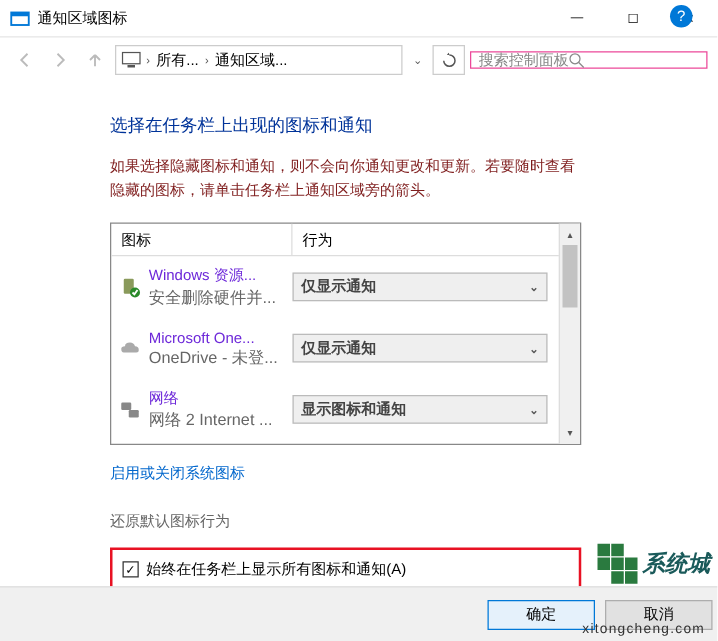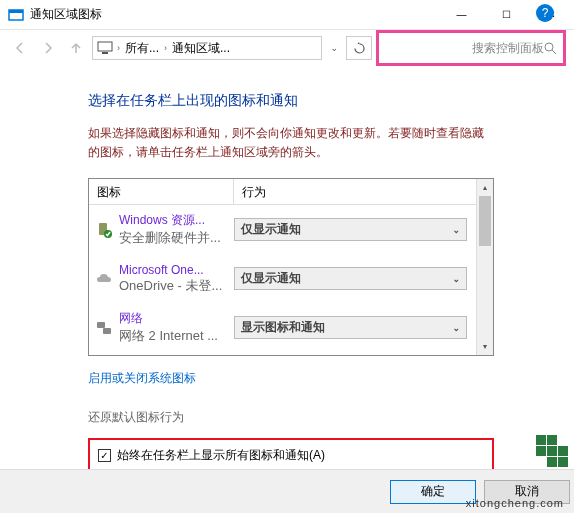--- a/index.html
+++ b/index.html
@@ -11,23 +11,23 @@
 .win-btns { display: flex; height: 100%; }
 .win-btn { width: 45px; height: 100%; display: flex; align-items: center; justify-content: center; font-size: 10px; color: #000; }
 
 .navbar { height: 36px; display: flex; align-items: center; padding: 0 8px; gap: 4px; }
 .nav-arrow { width: 24px; height: 24px; display: flex; align-items: center; justify-content: center; color: #999; border-radius: 2px; }
 .breadcrumb { flex: 1; height: 24px; border: 1px solid #ccc; display: flex; align-items: center; font-size: 12px; padding: 0 2px; gap: 2px; }
 .bc-icon { width: 16px; height: 14px; margin: 0 2px; }
 .bc-sep { color: #555; font-size: 9px; }
 .bc-item { color: #000; padding: 0 3px; }
 .refresh { width: 26px; height: 24px; border: 1px solid #ccc; display: flex; align-items: center; justify-content: center; }
-.searchbox { width: 190px; height: 36px; border: 3px solid #ec4899; display: flex; align-items: center; padding: 0 6px; font-size: 12px; color: #888; justify-content: flex-end; }
-
-.content { padding: 10px 80px 0 88px; position: relative; }
+.searchbox { width: 190px; height: 14px; border: 1px solid #ec4899; display: flex; align-items: center; padding: 0 6px; font-size: 12px; color: #888; justify-content: flex-start; }
+
+.content { padding: 10px 109px 0 88px; position: relative; }
 .help-icon { position: absolute; right: 20px; top: 4px; width: 18px; height: 18px; border-radius: 50%; background: #0078d7; color: #fff; font-size: 12px; display: flex; align-items: center; justify-content: center; }
 
 .heading { color: #003399; font-size: 14px; margin: 16px 0 14px 0; }
 .desc { font-size: 12px; color: #7f1d1d; line-height: 1.6; margin-bottom: 16px; }
 
 .listbox { border: 1px solid #888; height: 178px; position: relative; }
 .list-header { display: flex; height: 26px; border-bottom: 1px solid #ddd; }
 .list-header > div { border-right: 1px solid #ddd; font-size: 12px; padding: 5px 8px; }
 .col-icon { width: 145px; }
 .col-action { flex: 1; }
@@ -207,19 +207,20 @@
     <div></div>
       <div></div>
       <div style="opacity:0"></div>
     <div></div>
       <div></div>
       <div></div>
     <div style="opacity:0"></div>
       <div></div>
       <div></div>
   </div>
+  <span class="wm-text">系统城</span>
 </div>
 
 <div class="footer">
   <div class="btn">确定</div>
   <div class="btn secondary">取消</div>
 </div>
 <div class="wm-url">xitongcheng.com</div>
 
 </body></html>

